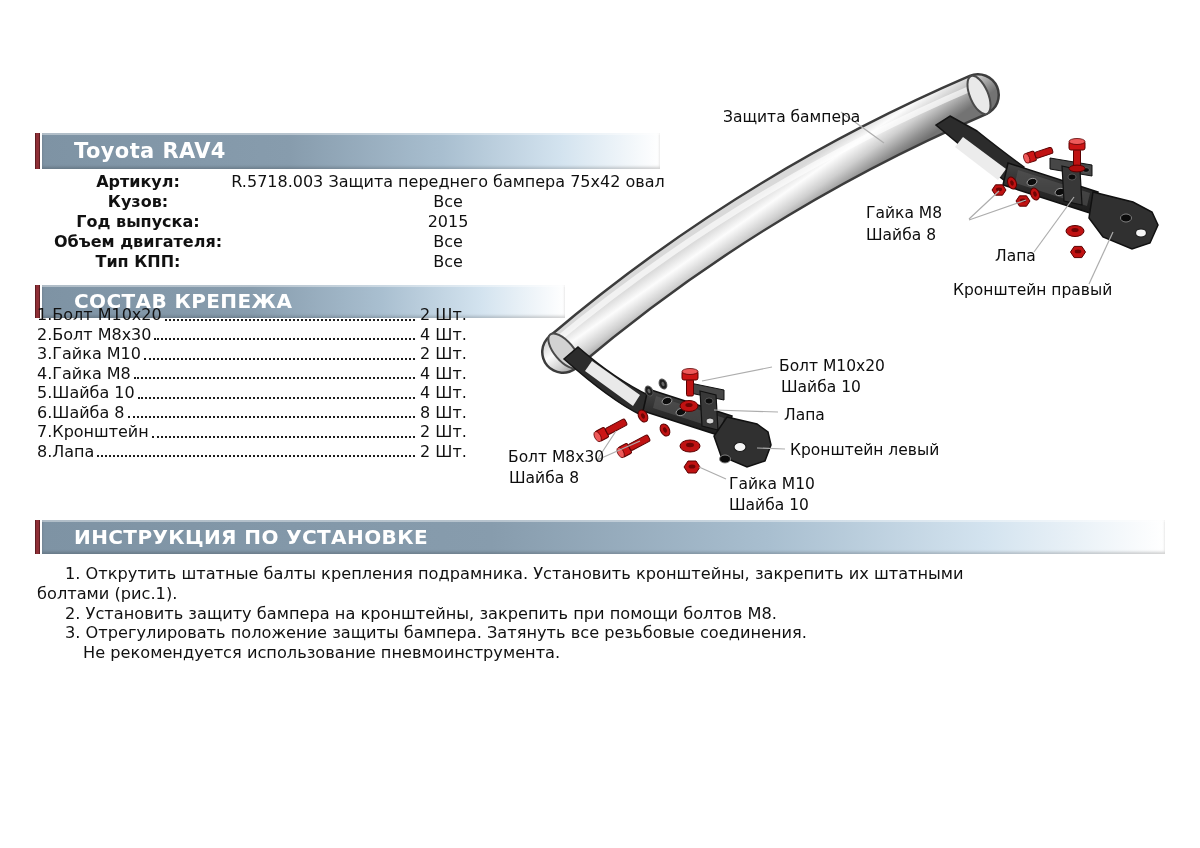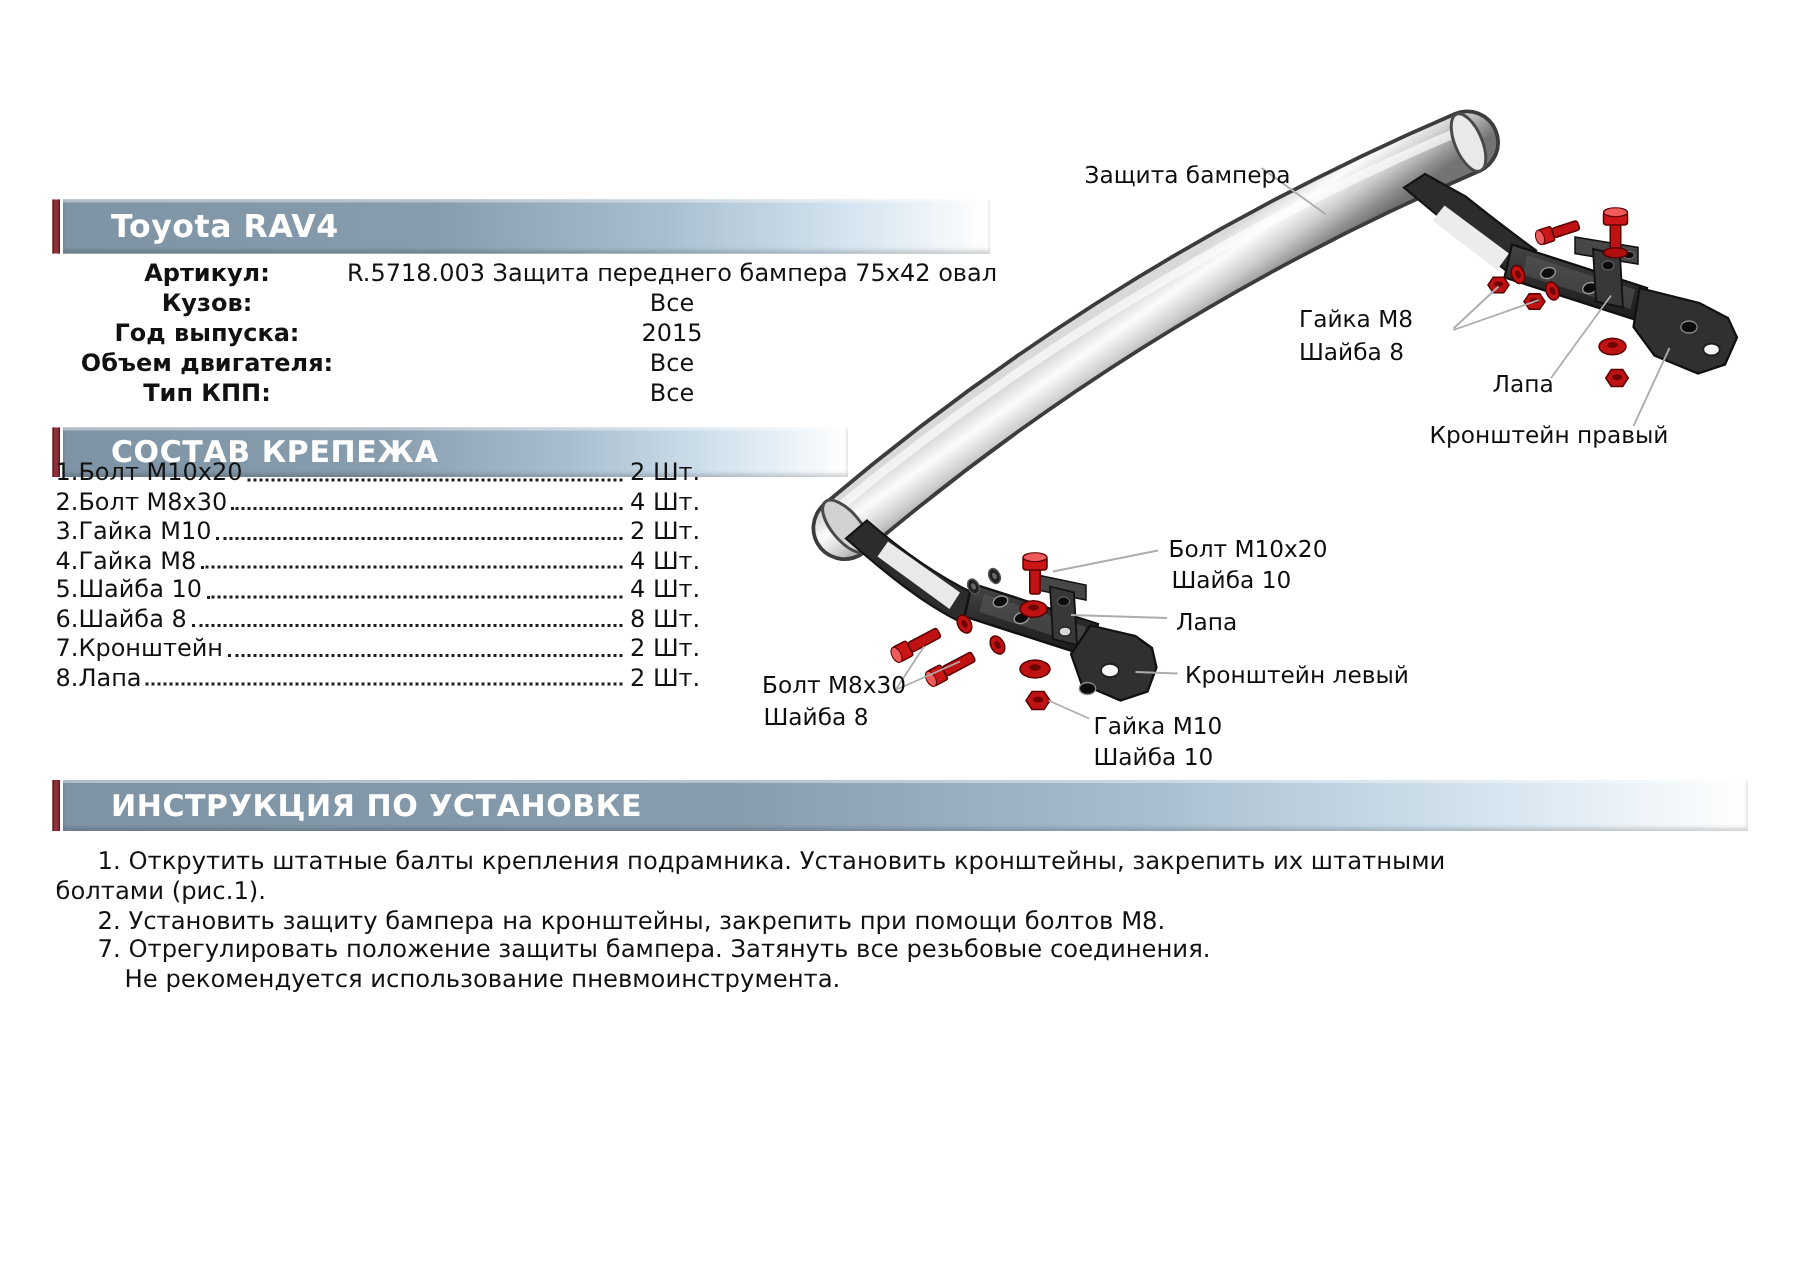--- a/index.html
+++ b/index.html
@@ -114,21 +114,21 @@
 
 <div class="stripe" style="left:35px;top:520px;height:34px;"></div>
 <div class="bar" id="instr-bar">
   <span class="bar-label">ИНСТРУКЦИЯ ПО УСТАНОВКЕ</span>
 </div>
 
 <div class="abs" id="instr-list">
   <div class="instr-line i1">1. Открутить штатные балты крепления подрамника. Установить кронштейны, закрепить их штатными</div>
   <div class="instr-line">болтами (рис.1).</div>
   <div class="instr-line i1">2. Установить защиту бампера на кронштейны, закрепить при помощи болтов М8.</div>
-  <div class="instr-line i1">7. Отрегулировать положение защиты бампера. Затянуть все резьбовые соединения.</div>
+  <div class="instr-line i1">3. Отрегулировать положение защиты бампера. Затянуть все резьбовые соединения.</div>
   <div class="instr-line i2">Не рекомендуется использование пневмоинструмента.</div>
 </div>
 
 <svg class="abs" id="diagram" viewBox="480 50 720 470">
   <defs>
     <linearGradient id="tubeGrad" gradientUnits="userSpaceOnUse" x1="746" y1="205" x2="774" y2="245">
       <stop offset="0" stop-color="#d9d9d9"></stop>
       <stop offset="0.25" stop-color="#fcfcfc"></stop>
       <stop offset="0.55" stop-color="#cfcfcf"></stop>
       <stop offset="0.85" stop-color="#8f8f8f"></stop>

